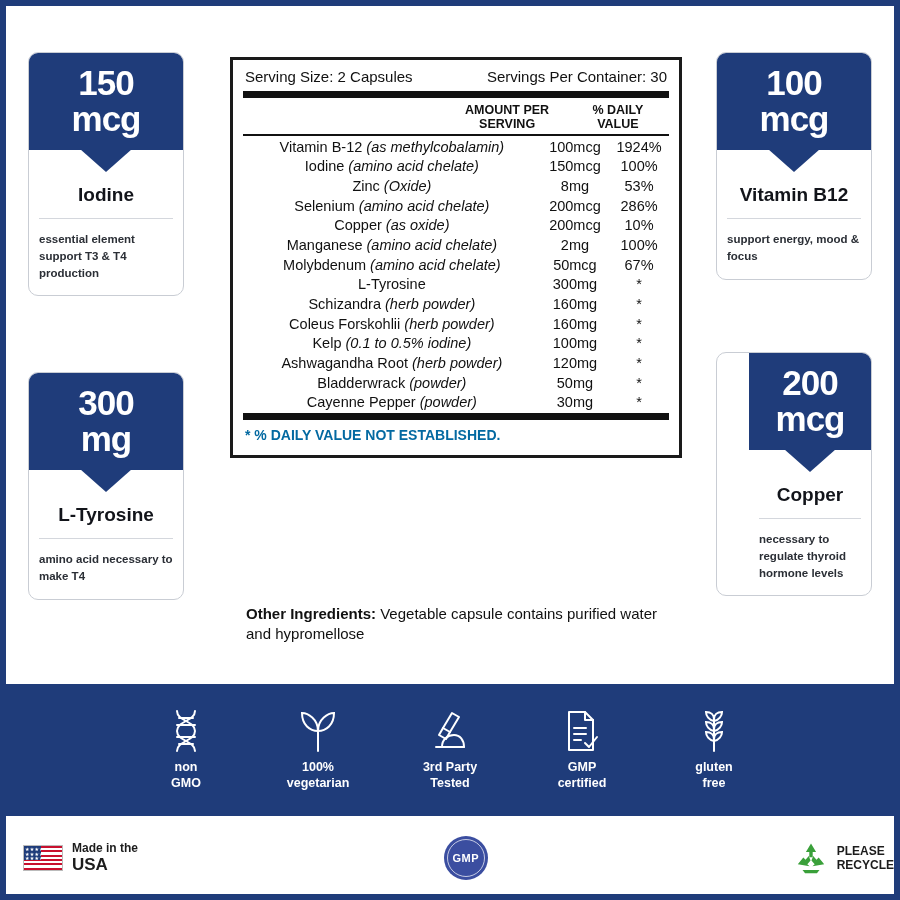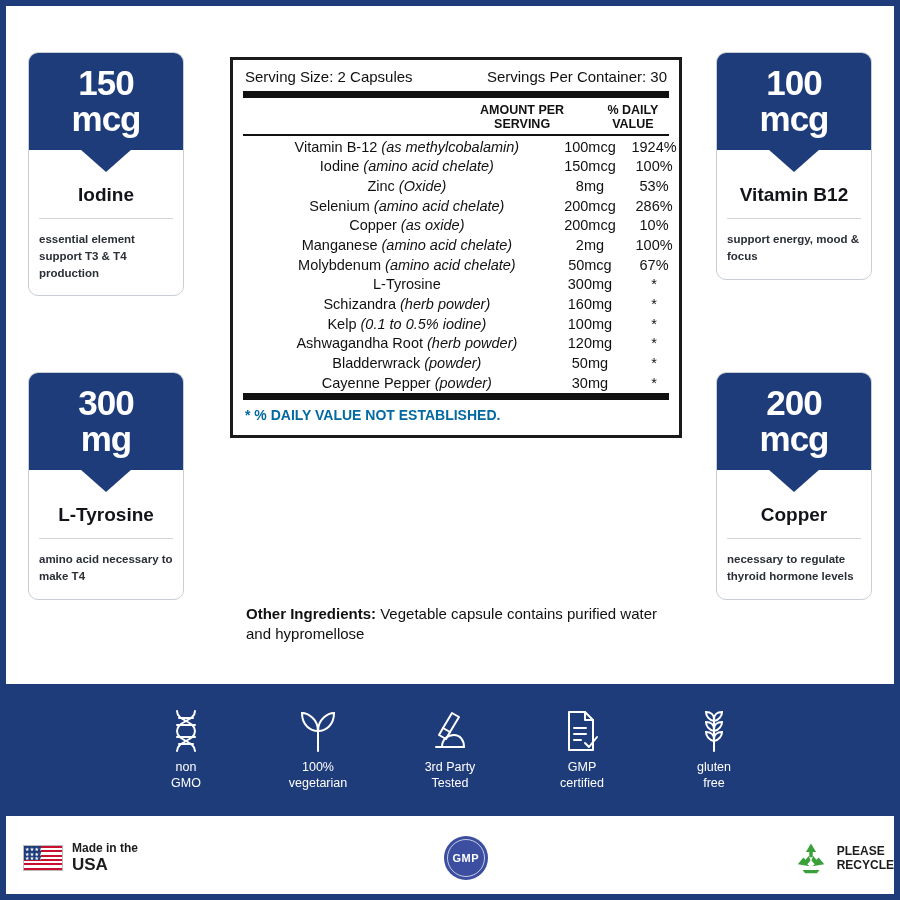--- a/index.html
+++ b/index.html
@@ -72,21 +72,21 @@
     font-size: 11.5px;
     font-weight: bold;
     color: #2b2f36;
     padding: 12px 10px 14px 10px;
     line-height: 1.45;
   }
 
   #callout-iodine   { left: 22px;  top: 52px;  }
   #callout-tyrosine { left: 22px;  top: 372px; }
   #callout-b12      { right: 22px; top: 52px;  }
-  #callout-copper   { right: 22px; top: 372px; }
+  #callout-copper   { right: 22px; top: 352px; padding-left: 32px; }
 
   
   .facts {
     position: absolute;
     left: 224px;
     top: 57px;
     width: 452px;
     background: #fff;
     border: 3px solid #1a1a1a;
     padding: 8px 10px 10px 10px;
@@ -104,21 +104,21 @@
   .serving-row {
     display: flex;
     justify-content: space-between;
     font-size: 15px;
     color: #111;
     padding: 0 2px 6px 2px;
   }
   .rule-thick { height: 7px; background: #111; margin: 0 0 3px 0; }
   .rule-thin  { height: 1.5px; background: #111; margin: 2px 0; }
 
-  table.nutri { width: 100%; border-collapse: collapse; margin-left: 15px; }
+  table.nutri { width: 100%; border-collapse: collapse; }
   table.nutri th {
     font-size: 12.5px;
     font-weight: bold;
     text-align: center;
     padding: 2px 0 1px 0;
     line-height: 1.12;
     color: #111;
     vertical-align: bottom;
   }
   table.nutri th.blank { width: 48%; }
@@ -161,21 +161,21 @@
     gap: 0;
   }
   .feature {
     width: 132px;
     text-align: center;
     color: #fff;
   }
   .feature .ficon { height: 46px; display:flex; align-items:center; justify-content:center; }
   .feature .flabel {
     font-size: 12.5px;
-    font-weight: normal;
+    font-weight: bold;
     line-height: 1.25;
     margin-top: 6px;
     white-space: pre-line;
   }
 
   
   .bottombadges {
     position: absolute;
     left: 17px; right: 0;
     top: 822px;
@@ -317,20 +317,25 @@
               <td class="name"><span>L-Tyrosine</span></td>
               <td class="amt">300mg</td>
               <td class="dv">*</td>
             </tr>
             <tr>
               <td class="name"><span>Schizandra</span> <i>(herb powder)</i></td>
               <td class="amt">160mg</td>
               <td class="dv">*</td>
             </tr>
             <tr>
+              <td class="name"><span>Coleus Forskohlii</span> <i>(herb powder)</i></td>
+              <td class="amt">160mg</td>
+              <td class="dv">*</td>
+            </tr>
+            <tr>
               <td class="name"><span>Kelp</span> <i>(0.1 to 0.5% iodine)</i></td>
               <td class="amt">100mg</td>
               <td class="dv">*</td>
             </tr>
             <tr>
               <td class="name"><span>Ashwagandha Root</span> <i>(herb powder)</i></td>
               <td class="amt">120mg</td>
               <td class="dv">*</td>
             </tr>
             <tr>

